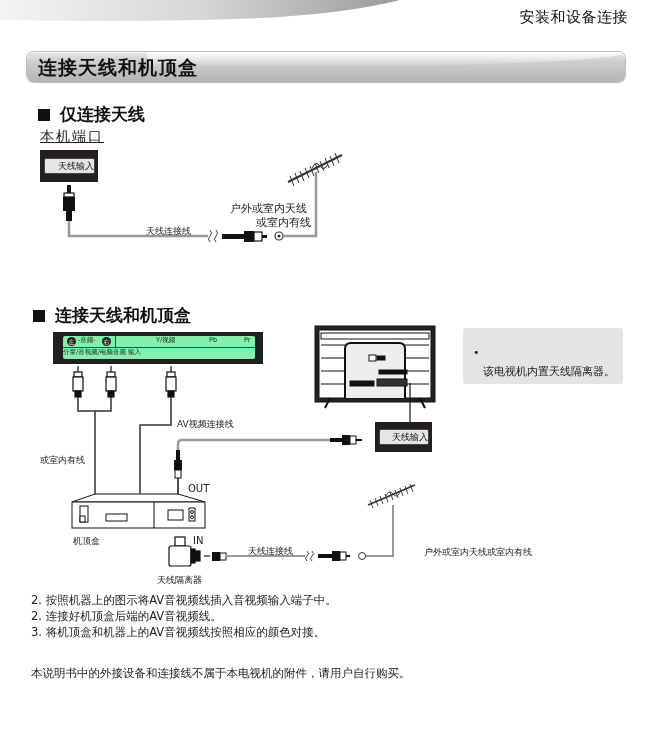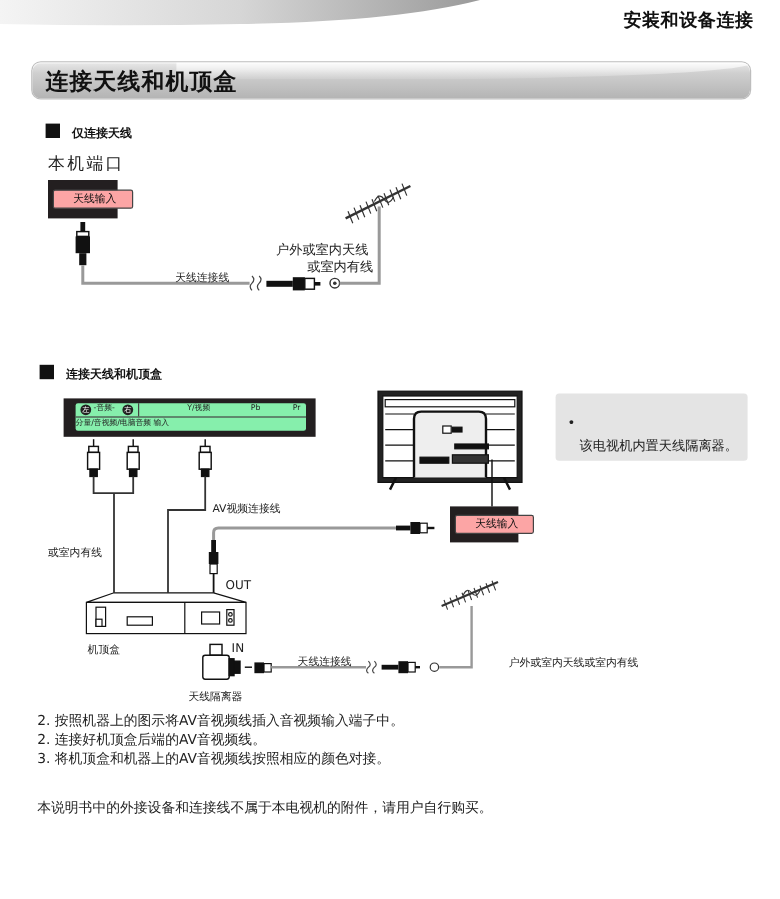--- a/index.html
+++ b/index.html
@@ -1,38 +1,38 @@
 <!DOCTYPE html>
 <html><head>
 <meta charset="utf-8">
 <style>
   html, body { margin:0; padding:0; background:#ffffff; }
   body { width:650px; height:749px; position:relative; overflow:hidden;
          font-family:"DejaVu Sans", sans-serif; color:#222; }
   .abs { position:absolute; }
   .topswoosh { left:0; top:0; width:420px; height:22px; }
-  .chapter { right:22px; top:8px; font-size:15px; font-weight:bold; color:#111; letter-spacing:0.5px; }
+  .chapter { right:22px; top:8px; font-size:15px; font-weight:normal; color:#111; letter-spacing:0.5px; }
   .section-bar { left:27px; top:52px; width:598px; height:30px; border-radius:7px;
     background:linear-gradient(180deg,#e8e8e8 0%,#cfcfcf 30%,#b4b4b4 100%);
     box-shadow: inset 0 1px 0 #f5f5f5, 0 0 0 1px #bdbdbd; overflow:hidden; }
   .section-bar .gloss { position:absolute; left:120px; top:0; width:480px; height:14px;
     background:linear-gradient(180deg,rgba(255,255,255,0.85),rgba(255,255,255,0.1));
     border-radius:0 0 60% 0 / 0 0 100% 0; }
   .section-bar .title { position:absolute; left:11px; top:3px; font-size:19px; font-weight:bold; color:#111; letter-spacing:1px; }
-  .subhead { font-size:10px; font-weight:bold; color:#111; }
+  .subhead { font-size:17px; font-weight:bold; color:#111; }
   .subhead .sq { display:inline-block; width:12px; height:12px; background:#111; margin-right:10px; vertical-align:-1px; }
-  .label { font-size:14px; color:#222; letter-spacing:2px; }
+  .label { font-size:14px; color:#222; letter-spacing:2px;text-decoration:underline; }
   .small { font-size:9px; color:#222; white-space:nowrap; }
   .mid { font-size:11px; color:#222; white-space:nowrap; }
   .note-box { left:463px; top:328px; width:160px; height:56px; background:#e4e4e4; border-radius:3px; }
   .note-box span { position:absolute; left:10px; top:18px; font-size:11px; color:#222; white-space:nowrap; }
   .steps { left:31px; top:592px; font-size:11.5px; line-height:16px; color:#222; }
   .footer { left:31px; top:663px; font-size:11.5px; line-height:20px; color:#222; }
   .port-box { background:#231f20; }
-  .port-label { position:absolute; background:#fca5a5; border:1px solid #444; border-radius:2px; font-size:9px; color:#111; text-align:left;padding-left:16px; }
+  .port-label { position:absolute; background:#e5e5e5; border:1px solid #444; border-radius:2px; font-size:9px; color:#111; text-align:right; }
   svg { position:absolute; left:0; top:0; overflow:visible; }
 </style>
 </head>
 <body>
 
 <svg class="topswoosh" width="650" height="30">
   <defs>
     <linearGradient id="sw" x1="0" y1="0" x2="1" y2="0">
       <stop offset="0" stop-color="#f4f4f4"></stop>
       <stop offset="0.5" stop-color="#d6d6d6"></stop>

